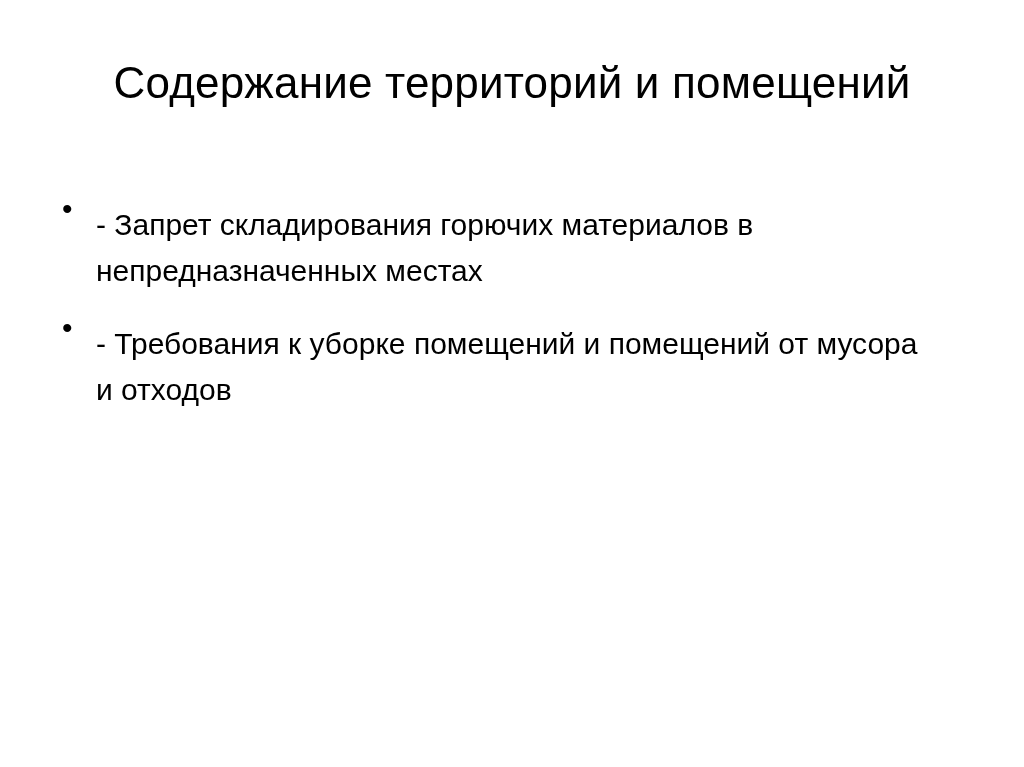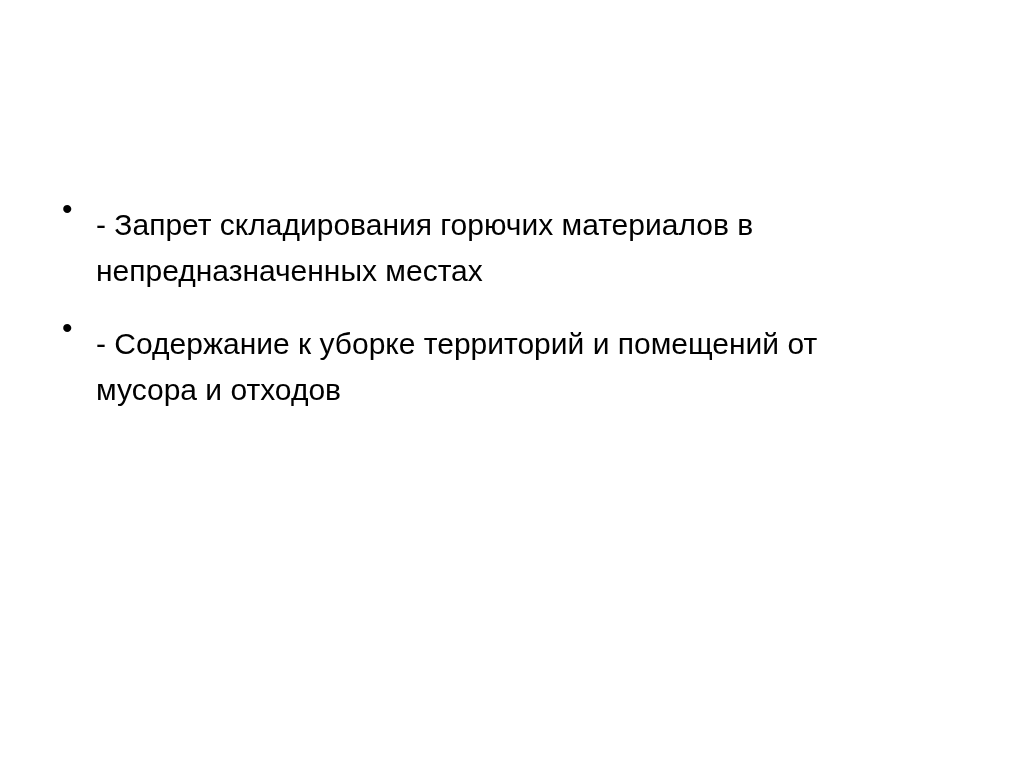--- a/index.html
+++ b/index.html
@@ -67,28 +67,29 @@
     margin-top: 16px;
   }
   .bullet-item.item-1 .bullet-text { max-width: 830px; }
   .bullet-item.item-2 { margin-top: 8px; }
 </style>
 </head>
 <body>
 
 <div class="slide">
 
+  <h1 class="slide-title">Содержание территорий и помещений</h1>
 
   <ul class="body-list">
 
     <li class="bullet-item item-1">
       <span class="bullet-dot">•</span>
       <span class="bullet-text">- Запрет складирования горючих материалов в непредназначенных местах</span>
     </li>
 
     <li class="bullet-item item-2">
       <span class="bullet-dot">•</span>
-      <span class="bullet-text">- Содержание к уборке территорий и помещений от мусора и отходов</span>
+      <span class="bullet-text">- Требования к уборке помещений и помещений от мусора и отходов</span>
     </li>
 
   </ul>
 
 </div>
 
 </body></html>

